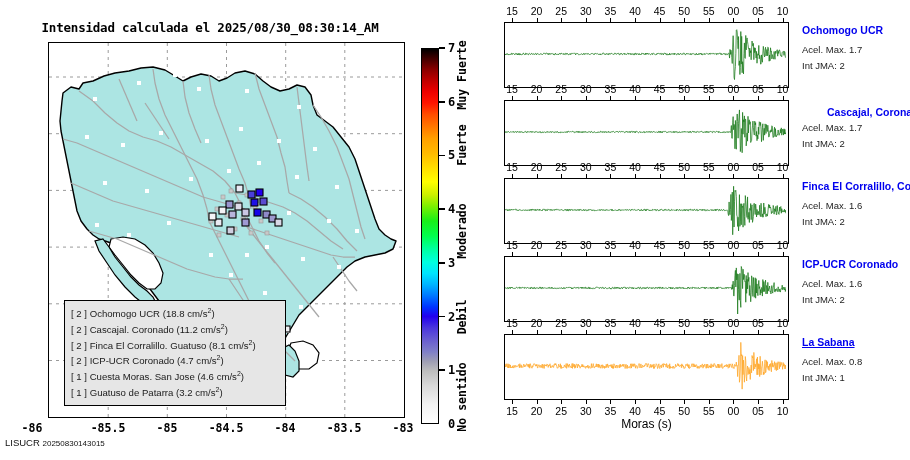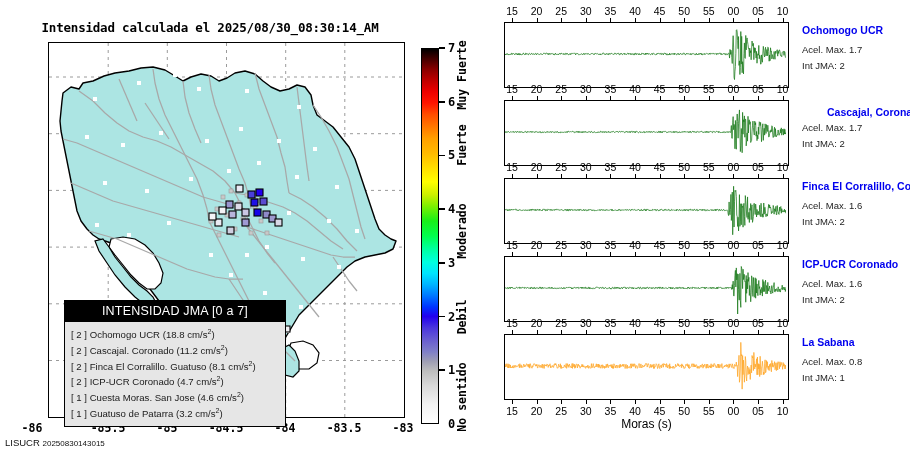--- a/index.html
+++ b/index.html
@@ -258,21 +258,20 @@
   <div class="xtick-label" style="left:4px;">-86</div>
   <div class="xtick-label" style="left:80px;">-85.5</div>
   <div class="xtick-label" style="left:139px;">-85</div>
   <div class="xtick-label" style="left:198px;">-84.5</div>
   <div class="xtick-label" style="left:257px;">-84</div>
   <div class="xtick-label" style="left:316px;">-83.5</div>
   <div class="xtick-label" style="left:375px;">-83</div>
 </div>
 
 <div class="abs" id="legend-box">
-  <div id="legend-header">INTENSIDAD JMA [0 a 7]</div>
   <div id="legend-body">
     <div class="legend-row">
       <span>[ 2 ]</span>
       <span>Ochomogo UCR</span>
       (<span>18.8</span>
       <span>cm/s</span><sup>2</sup>)
     </div>
     <div class="legend-row">
       <span>[ 2 ]</span>
       <span>Cascajal. Coronado</span>
@@ -501,21 +500,21 @@
       <span style="left: 207.8px;">55</span>
       <span style="left: 232.4px;">00</span>
       <span style="left: 257px;">05</span>
       <span style="left: 281.6px;">10</span>
     </div>
     <div class="trace-panel" style="top: 334px;">
       <svg width="281" height="62" viewBox="0 0 281 62">
         <path d="M0,31.00 L0.00,28.88 L0.45,31.93 L0.90,30.93 L1.35,31.52 L1.80,28.70 L2.25,30.72 L2.70,32.72 L3.15,28.79 L3.60,33.00 L4.05,29.84 L4.50,29.46 L4.95,32.85 L5.40,29.92 L5.85,33.03 L6.30,31.99 L6.75,32.19 L7.20,32.99 L7.65,30.79 L8.10,32.42 L8.55,33.08 L9.00,30.20 L9.45,30.94 L9.90,32.54 L10.35,31.12 L10.80,30.28 L11.25,31.98 L11.70,31.59 L12.15,31.58 L12.60,31.31 L13.05,31.27 L13.50,29.62 L13.95,29.69 L14.40,32.82 L14.85,28.68 L15.30,31.78 L15.75,32.48 L16.20,29.81 L16.65,32.56 L17.10,31.60 L17.55,32.20 L18.00,32.49 L18.45,29.77 L18.90,29.01 L19.35,31.86 L19.80,30.39 L20.25,30.21 L20.70,31.54 L21.15,30.32 L21.60,28.68 L22.05,29.51 L22.50,29.64 L22.95,31.57 L23.40,29.33 L23.85,32.32 L24.30,29.31 L24.75,33.19 L25.20,28.64 L25.65,29.76 L26.10,31.94 L26.55,31.95 L27.00,33.22 L27.45,30.78 L27.90,31.74 L28.35,29.84 L28.80,28.72 L29.25,28.99 L29.70,28.81 L30.15,29.94 L30.60,31.18 L31.05,29.54 L31.50,30.88 L31.95,29.35 L32.40,32.77 L32.85,33.01 L33.30,29.89 L33.75,30.18 L34.20,29.84 L34.65,31.96 L35.10,32.58 L35.55,30.50 L36.00,30.33 L36.45,32.53 L36.90,29.86 L37.35,29.03 L37.80,33.19 L38.25,30.34 L38.70,29.67 L39.15,33.49 L39.60,29.53 L40.05,30.12 L40.50,30.91 L40.95,29.77 L41.40,31.23 L41.85,29.18 L42.30,29.54 L42.75,29.37 L43.20,32.40 L43.65,30.11 L44.10,30.98 L44.55,30.37 L45.00,28.77 L45.45,32.76 L45.90,30.64 L46.35,32.31 L46.80,32.38 L47.25,32.14 L47.70,30.46 L48.15,31.38 L48.60,32.46 L49.05,29.54 L49.50,30.28 L49.95,28.47 L50.40,29.94 L50.85,28.61 L51.30,29.81 L51.75,31.46 L52.20,33.29 L52.65,32.85 L53.10,33.05 L53.55,29.25 L54.00,30.51 L54.45,31.89 L54.90,31.99 L55.35,28.76 L55.80,33.43 L56.25,30.42 L56.70,33.40 L57.15,32.63 L57.60,32.70 L58.05,32.05 L58.50,32.55 L58.95,31.90 L59.40,29.93 L59.85,30.98 L60.30,32.48 L60.75,30.89 L61.20,28.51 L61.65,33.34 L62.10,31.53 L62.55,28.66 L63.00,31.34 L63.45,30.25 L63.90,32.49 L64.35,29.09 L64.80,30.71 L65.25,31.08 L65.70,32.38 L66.15,31.99 L66.60,32.93 L67.05,28.56 L67.50,33.39 L67.95,28.51 L68.40,29.56 L68.85,31.89 L69.30,29.15 L69.75,33.29 L70.20,30.44 L70.65,32.63 L71.10,29.19 L71.55,29.23 L72.00,29.24 L72.45,32.96 L72.90,29.74 L73.35,29.03 L73.80,31.21 L74.25,30.39 L74.70,32.17 L75.15,33.19 L75.60,32.06 L76.05,31.07 L76.50,31.67 L76.95,29.30 L77.40,31.78 L77.85,29.65 L78.30,32.14 L78.75,31.06 L79.20,31.03 L79.65,31.36 L80.10,32.88 L80.55,33.33 L81.00,31.09 L81.45,32.19 L81.90,31.18 L82.35,32.51 L82.80,30.05 L83.25,31.06 L83.70,33.36 L84.15,31.41 L84.60,31.27 L85.05,32.79 L85.50,33.34 L85.95,32.85 L86.40,28.64 L86.85,32.87 L87.30,32.56 L87.75,30.89 L88.20,28.61 L88.65,31.01 L89.10,33.00 L89.55,32.77 L90.00,31.39 L90.45,31.82 L90.90,30.27 L91.35,28.80 L91.80,32.00 L92.25,29.24 L92.70,29.93 L93.15,32.37 L93.60,29.02 L94.05,32.52 L94.50,29.75 L94.95,31.36 L95.40,33.23 L95.85,32.00 L96.30,29.87 L96.75,31.05 L97.20,33.31 L97.65,29.76 L98.10,30.54 L98.55,32.51 L99.00,31.33 L99.45,33.44 L99.90,31.02 L100.35,32.79 L100.80,32.48 L101.25,29.28 L101.70,32.55 L102.15,31.36 L102.60,28.90 L103.05,32.31 L103.50,32.76 L103.95,30.26 L104.40,31.07 L104.85,30.39 L105.30,31.36 L105.75,29.73 L106.20,29.87 L106.65,32.84 L107.10,29.46 L107.55,33.33 L108.00,31.02 L108.45,33.51 L108.90,28.78 L109.35,29.86 L109.80,30.21 L110.25,33.02 L110.70,30.90 L111.15,31.11 L111.60,30.03 L112.05,33.14 L112.50,31.06 L112.95,30.18 L113.40,30.69 L113.85,31.93 L114.30,33.02 L114.75,29.55 L115.20,32.30 L115.65,29.36 L116.10,31.54 L116.55,31.32 L117.00,30.31 L117.45,31.14 L117.90,29.03 L118.35,31.60 L118.80,29.47 L119.25,29.46 L119.70,30.33 L120.15,33.54 L120.60,30.01 L121.05,29.23 L121.50,32.28 L121.95,33.55 L122.40,30.16 L122.85,33.21 L123.30,32.50 L123.75,32.34 L124.20,31.38 L124.65,32.58 L125.10,33.25 L125.55,28.93 L126.00,29.03 L126.45,33.09 L126.90,28.68 L127.35,30.04 L127.80,31.40 L128.25,28.81 L128.70,31.45 L129.15,31.42 L129.60,28.77 L130.05,29.65 L130.50,33.20 L130.95,30.79 L131.40,30.70 L131.85,30.76 L132.30,33.40 L132.75,32.93 L133.20,30.71 L133.65,30.10 L134.10,28.52 L134.55,30.77 L135.00,32.98 L135.45,31.64 L135.90,28.93 L136.35,31.57 L136.80,32.98 L137.25,31.18 L137.70,30.22 L138.15,32.11 L138.60,31.55 L139.05,32.01 L139.50,30.14 L139.95,30.88 L140.40,28.72 L140.85,28.55 L141.30,29.33 L141.75,28.46 L142.20,32.08 L142.65,30.20 L143.10,28.82 L143.55,28.74 L144.00,30.40 L144.45,32.85 L144.90,32.53 L145.35,32.17 L145.80,29.15 L146.25,32.59 L146.70,30.45 L147.15,31.92 L147.60,29.76 L148.05,30.15 L148.50,33.44 L148.95,28.93 L149.40,33.43 L149.85,31.41 L150.30,31.43 L150.75,31.25 L151.20,28.72 L151.65,29.24 L152.10,30.31 L152.55,33.55 L153.00,32.60 L153.45,30.06 L153.90,28.79 L154.35,32.55 L154.80,33.54 L155.25,30.94 L155.70,31.30 L156.15,29.87 L156.60,32.80 L157.05,30.73 L157.50,28.98 L157.95,29.12 L158.40,32.19 L158.85,28.45 L159.30,29.84 L159.75,29.13 L160.20,29.64 L160.65,29.49 L161.10,32.17 L161.55,28.57 L162.00,29.96 L162.45,32.89 L162.90,31.11 L163.35,29.92 L163.80,30.64 L164.25,33.54 L164.70,28.73 L165.15,33.48 L165.60,31.41 L166.05,32.89 L166.50,32.59 L166.95,32.68 L167.40,31.66 L167.85,33.39 L168.30,31.13 L168.75,32.12 L169.20,33.42 L169.65,32.62 L170.10,32.58 L170.55,29.29 L171.00,31.50 L171.45,31.53 L171.90,30.75 L172.35,29.82 L172.80,28.47 L173.25,31.07 L173.70,29.28 L174.15,31.26 L174.60,31.67 L175.05,30.37 L175.50,30.41 L175.95,29.86 L176.40,32.74 L176.85,28.85 L177.30,31.02 L177.75,29.95 L178.20,32.35 L178.65,31.14 L179.10,33.54 L179.55,32.90 L180.00,33.22 L180.45,31.61 L180.90,29.33 L181.35,30.50 L181.80,29.58 L182.25,28.71 L182.70,31.43 L183.15,29.70 L183.60,33.14 L184.05,29.58 L184.50,33.51 L184.95,32.98 L185.40,32.19 L185.85,31.82 L186.30,31.64 L186.75,28.84 L187.20,29.32 L187.65,28.74 L188.10,32.04 L188.55,29.12 L189.00,28.70 L189.45,31.82 L189.90,29.70 L190.35,31.92 L190.80,30.31 L191.25,29.68 L191.70,29.92 L192.15,33.16 L192.60,31.48 L193.05,33.41 L193.50,31.75 L193.95,31.11 L194.40,33.34 L194.85,32.67 L195.30,30.17 L195.75,31.07 L196.20,32.21 L196.65,30.06 L197.10,29.24 L197.55,29.07 L198.00,33.18 L198.45,30.17 L198.90,31.83 L199.35,30.88 L199.80,28.99 L200.25,30.50 L200.70,31.23 L201.15,33.35 L201.60,29.28 L202.05,33.03 L202.50,29.06 L202.95,29.74 L203.40,32.91 L203.85,33.07 L204.30,30.68 L204.75,31.99 L205.20,30.69 L205.65,32.96 L206.10,28.76 L206.55,32.67 L207.00,32.22 L207.45,29.88 L207.90,30.06 L208.35,31.95 L208.80,28.71 L209.25,28.74 L209.70,28.69 L210.15,31.23 L210.60,30.56 L211.05,32.50 L211.50,31.64 L211.95,32.86 L212.40,30.02 L212.85,29.03 L213.30,32.68 L213.75,29.06 L214.20,33.05 L214.65,30.47 L215.10,29.54 L215.55,31.13 L216.00,32.57 L216.45,31.62 L216.90,28.58 L217.35,33.10 L217.80,33.53 L218.25,32.59 L218.70,32.12 L219.15,30.95 L219.60,31.90 L220.05,30.07 L220.50,31.23 L220.95,30.48 L221.40,29.48 L221.85,32.00 L222.30,31.02 L222.75,29.72 L223.20,33.26 L223.65,32.65 L224.10,28.86 L224.55,32.35 L225.00,29.34 L225.45,28.88 L225.90,30.05 L226.35,31.67 L226.80,32.55 L227.25,28.80 L227.70,30.02 L228.15,33.20 L228.60,32.61 L229.05,33.54 L229.50,29.49 L229.95,29.72 L230.40,31.20 L230.85,31.09 L231.30,27.08 L231.75,31.22 L232.20,30.55 L232.65,41.58 L233.10,31.73 L233.55,28.94 L234.00,20.32 L234.45,47.28 L234.90,43.64 L235.35,33.98 L235.80,7.39 L236.25,20.96 L236.70,19.53 L237.15,54.13 L237.60,20.57 L238.05,39.59 L238.50,25.15 L238.95,34.53 L239.40,47.21 L239.85,38.02 L240.30,21.53 L240.75,25.62 L241.20,41.41 L241.65,46.01 L242.10,34.37 L242.55,30.99 L243.00,39.55 L243.45,38.26 L243.90,32.47 L244.35,39.00 L244.80,34.44 L245.25,44.45 L245.70,36.18 L246.15,30.04 L246.60,37.82 L247.05,20.51 L247.50,22.87 L247.95,21.65 L248.40,35.57 L248.85,17.42 L249.30,25.73 L249.75,34.03 L250.20,29.07 L250.65,31.86 L251.10,29.42 L251.55,23.77 L252.00,39.84 L252.45,22.02 L252.90,39.76 L253.35,28.68 L253.80,34.06 L254.25,29.26 L254.70,41.58 L255.15,21.27 L255.60,34.26 L256.05,39.83 L256.50,33.16 L256.95,30.93 L257.40,26.25 L257.85,31.37 L258.30,39.79 L258.75,37.09 L259.20,39.25 L259.65,28.47 L260.10,24.81 L260.55,37.74 L261.00,36.92 L261.45,25.56 L261.90,32.46 L262.35,26.71 L262.80,33.50 L263.25,34.64 L263.70,30.97 L264.15,35.58 L264.60,29.41 L265.05,31.67 L265.50,28.53 L265.95,34.18 L266.40,36.78 L266.85,25.46 L267.30,31.65 L267.75,28.14 L268.20,32.26 L268.65,30.21 L269.10,30.52 L269.55,26.68 L270.00,34.68 L270.45,33.78 L270.90,27.76 L271.35,35.66 L271.80,30.28 L272.25,27.59 L272.70,35.02 L273.15,26.67 L273.60,27.25 L274.05,29.39 L274.50,33.72 L274.95,26.75 L275.40,31.64 L275.85,28.39 L276.30,27.41 L276.75,30.29 L277.20,30.63 L277.65,34.34 L278.10,27.50 L278.55,31.24 L279.00,28.77 L279.45,29.96 L279.90,33.95 L280.35,30.09 L280.80,33.97" fill="none" stroke="#ffa526" stroke-width="0.75"></path>
       </svg>
     </div>
-    <div class="st-name" style="top: 336px;">La Sabana</div>
+    <div class="st-name" style="top: 336px; text-decoration: underline;">La Sabana</div>
     <div class="st-acc" style="top: 356px;">Acel. Max. 0.8</div>
     <div class="st-int" style="top: 372px;">Int JMA: 1</div>
     <div class="trace-ticks" style="top: 400px;">
       <i style="left: 8px;"></i>
       <i style="left: 32.6px;"></i>
       <i style="left: 57.2px;"></i>
       <i style="left: 81.8px;"></i>
       <i style="left: 106.4px;"></i>
       <i style="left: 131px;"></i>
       <i style="left: 155.6px;"></i>

